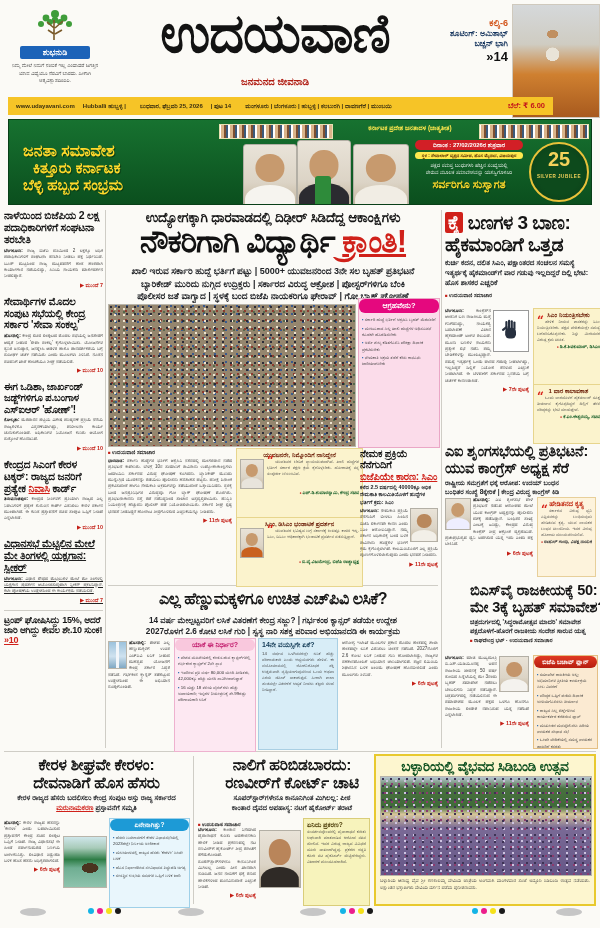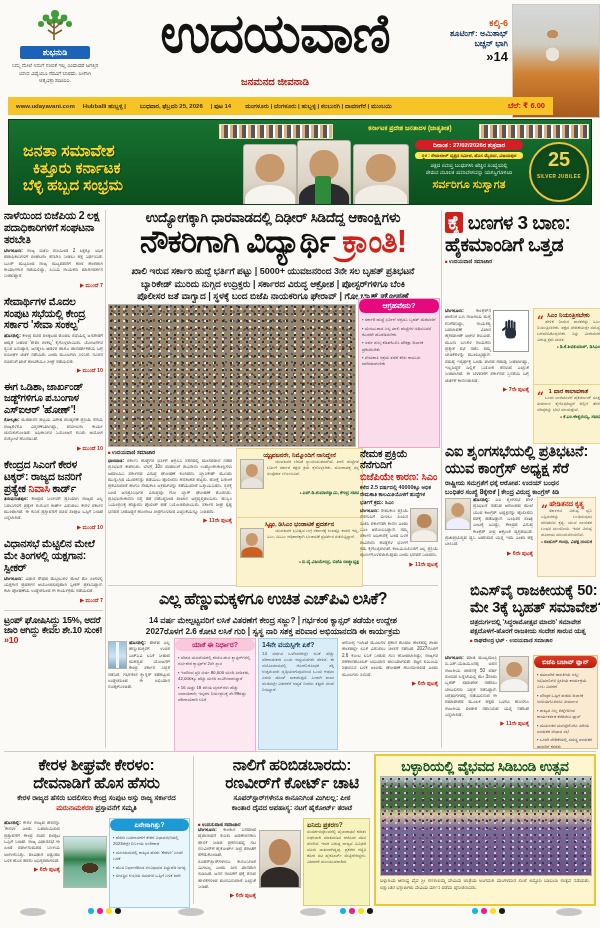--- a/index.html
+++ b/index.html
@@ -1,20 +1,20 @@
 <!DOCTYPE html>
 <html><head>
 <meta charset="utf-8">
 <style>
   html,body{margin:0;padding:0;background:#e9e7e2;}
   #page{position:relative;width:600px;height:928px;margin:0 auto;background:#fbfaf6;
         font-family:"Liberation Sans","DejaVu Sans",sans-serif;overflow:hidden;color:#222;}
   .b{position:absolute;}
   .hl{font-weight:bold;color:#141414;line-height:1.14;letter-spacing:-0.2px;}
-  .red{color:#d0211a;}
+  .red{color:#d0211a;text-decoration:underline;}
   .body-txt{font-size:4.6px;line-height:1.38;color:#3d3d3d;text-align:justify;}
   .dl{font-weight:bold;color:#101010;}
   .byline{font-size:5.4px;font-weight:bold;color:#222;}
   .byline::before{content:"■ ";color:#c41f17;font-size:4.5px;}
   .more{color:#c41f17;font-weight:bold;font-size:5.4px;text-align:right;margin-top:2px;}
   .deck{font-weight:bold;color:#222428;}
   .vr{position:absolute;width:1px;background:#cfcdc6;}
   .hrule{position:absolute;height:1px;background:#cfcdc6;}
   
   .ph-crowd{background-color:#95866e;
@@ -175,21 +175,21 @@
     </div>
 
     <div style="margin-bottom:7px;">
       <div class="hl" style="font-size:10.5px;">
         <span>ಕೇಂದ್ರದ ಸಿಎಂಗೆ ಕೇರಳ ಟಕ್ಕರ್: ರಾಜ್ಯದ ಜನರಿಗೆ ಪ್ರತ್ಯೇಕ </span><span class="red">ನಿವಾಸಿ</span><span> ಕಾರ್ಡ್</span>
       </div>
       <div class="body-txt" style="margin-top:2px;"><b class="dl">ತಿರುವನಂತಪುರ:</b> <span>ಕೇಂದ್ರದ ನೀತಿಗಳಿಗೆ ಪ್ರತಿಯಾಗಿ ರಾಜ್ಯದ ಎಲ್ಲ ನಿವಾಸಿಗಳಿಗೆ ಪ್ರತ್ಯೇಕ ಗುರುತಿನ ಕಾರ್ಡ್ ವಿತರಿಸಲು ಕೇರಳ ಸರ್ಕಾರ ಮುಂದಾಗಿದೆ. ಈ ಕುರಿತ ಪ್ರಸ್ತಾವನೆಗೆ ಸಚಿವ ಸಂಪುಟ ಒಪ್ಪಿಗೆ ನೀಡಿದೆ ಎನ್ನಲಾಗಿದೆ.</span></div>
       <div class="more">▶ ಮುಂದೆ 10</div>
     </div>
 
-    <div style="margin-bottom:6px;">
+    <div style="margin-bottom:6px;text-decoration:underline;">
       <div class="hl" style="font-size:10.5px;">ವಿಧಾನಸಭೆ ಮೆಟ್ಟಿಲಿನ ಮೇಲೆ ಮೇ ತಿಂಗಳಲ್ಲಿ ಯಕ್ಷಗಾನ: ಸ್ಪೀಕರ್</div>
       <div class="body-txt" style="margin-top:2px;"><b class="dl">ಬೆಂಗಳೂರು:</b> <span>ವಿಧಾನ ಸೌಧದ ಮೆಟ್ಟಿಲುಗಳ ಮೇಲೆ ಮೇ ತಿಂಗಳಲ್ಲಿ ಯಕ್ಷಗಾನ ಪ್ರದರ್ಶನ ಆಯೋಜಿಸುವುದಾಗಿ ಸ್ಪೀಕರ್ ಪ್ರಕಟಿಸಿದ್ದಾರೆ. ಕಲಾ ಪೋಷಣೆಯ ಉದ್ದೇಶದಿಂದ ಈ ಕಾರ್ಯಕ್ರಮ ನಡೆಯಲಿದೆ.</span></div>
       <div class="more">▶ ಮುಂದೆ 7</div>
     </div>
 
     <div class="hl" style="font-size:9px;border-top:1px solid #cfcdc6;padding-top:4px;">
       <span>ಟ್ರಂಪ್ ಘೋಷಿಸಿದ್ದು 15%, ಆದರೆ ಜಾರಿ ಆಗಿದ್ದು ಕೇವಲ ಶೇ.10 ಸುಂಕ!</span>
       <span class="red">»10</span>
     </div>
   </div>
@@ -279,20 +279,21 @@
     <div class="body-txt">ಆರೋಗ್ಯ ಇಲಾಖೆ ಮೂಲಗಳ ಪ್ರಕಾರ ಮೊದಲ ಹಂತದಲ್ಲಿ ಶಾಲಾ ಹಂತದಲ್ಲೇ ಲಸಿಕೆ ವಿತರಿಸಲು ಚಿಂತನೆ ನಡೆದಿದೆ. 2027ರೊಳಗೆ 2.6 ಕೋಟಿ ಲಸಿಕೆ ನೀಡುವ ಗುರಿ ಹೊಂದಲಾಗಿದ್ದು, ರಾಜ್ಯಗಳ ಸಹಕಾರದೊಂದಿಗೆ ಅಭಿಯಾನ ಜಾರಿಯಾಗಲಿದೆ. ತಜ್ಞರ ಸಮಿತಿಯ ಶಿಫಾರಸಿನ ಬಳಿಕ ಅಂತಿಮ ಘೋಷಣೆ ಹೊರಬೀಳಲಿದೆ ಎಂದು ಮೂಲಗಳು ತಿಳಿಸಿವೆ.</div>
     <div class="more">▶ 6ನೇ ಪುಟಕ್ಕೆ</div>
   </div>
 
   <div class="b" style="left:445px;top:212px;width:152px;">
     <div class="hl" style="font-size:19px;letter-spacing:-0.5px;">
       <span style="background:#d0211a;color:#fff;padding:0 3px;border-radius:2px;">ಕೈ</span>
       <span>ಬಣಗಳ 3 ಬಾಣ:</span><br>
       <span>ಹೈಕಮಾಂಡಿಗೆ ಒತ್ತಡ</span>
     </div>
+    <div class="deck" style="font-size:7.2px;margin-top:3px;line-height:1.4;">ಕುರ್ಚಿ ಕದನ, ದಲಿತ ಸಿಎಂ, ಪಕ್ಷಾಂತರದ ಸಂಚಲನ ಸಮಸ್ಯೆ ಇತ್ಯರ್ಥಕ್ಕೆ ಹೈಕಮಾಂಡ್‌ಗೆ ವಾರ ಗಡುವು ಇಲ್ಲದಿದ್ದರೆ ದಿಲ್ಲಿ ಭೇಟಿ: ಹೊಸ ಶಾಸಕರ ಎಚ್ಚರಿಕೆ</div>
     <div class="byline" style="margin-top:3px;">ಉದಯವಾಣಿ ಸಮಾಚಾರ</div>
   </div>
 
   <div class="b" style="left:445px;top:308px;width:84px;height:130px;overflow:hidden;">
     <div style="float:right;width:34px;height:40px;background:#fff;border:1px solid #999;display:flex;align-items:center;justify-content:center;margin:2px 0 2px 2px;">
       <svg width="20" height="26" viewBox="0 0 24 30">
         <g fill="#27303f">
           <rect x="5" y="11" width="13" height="13" rx="5"></rect>
           <rect x="5.2" y="3" width="2.6" height="11" rx="1.3"></rect>
           <rect x="8.4" y="1.4" width="2.6" height="12.6" rx="1.3"></rect>

